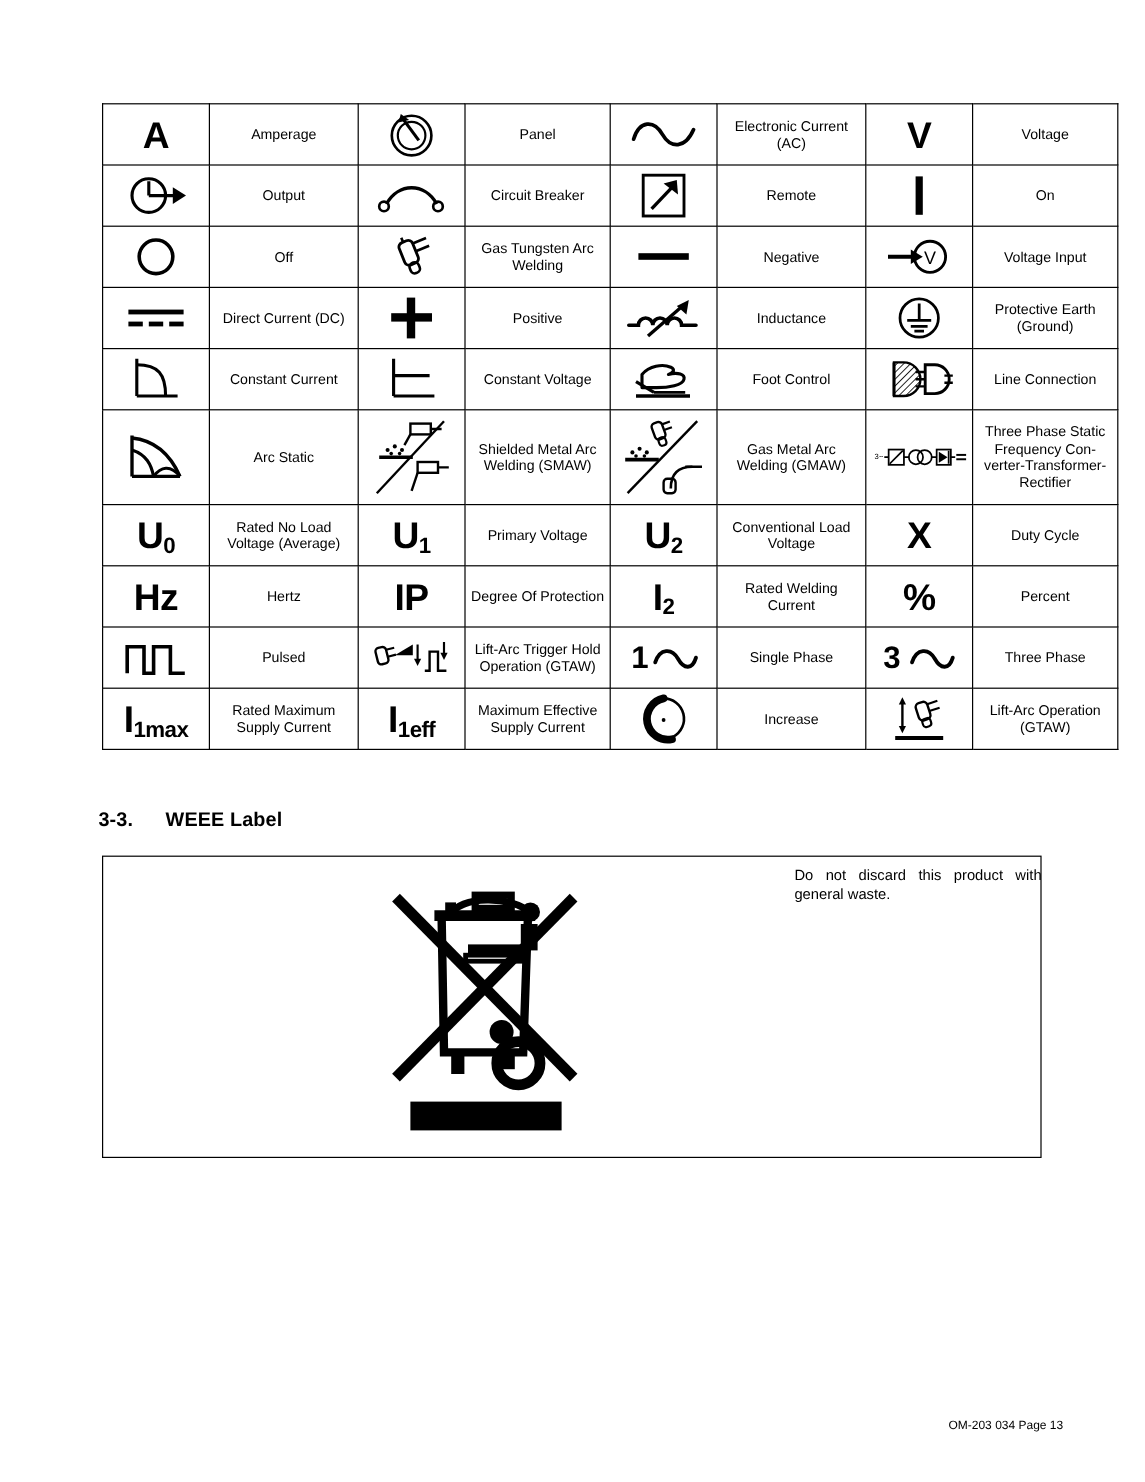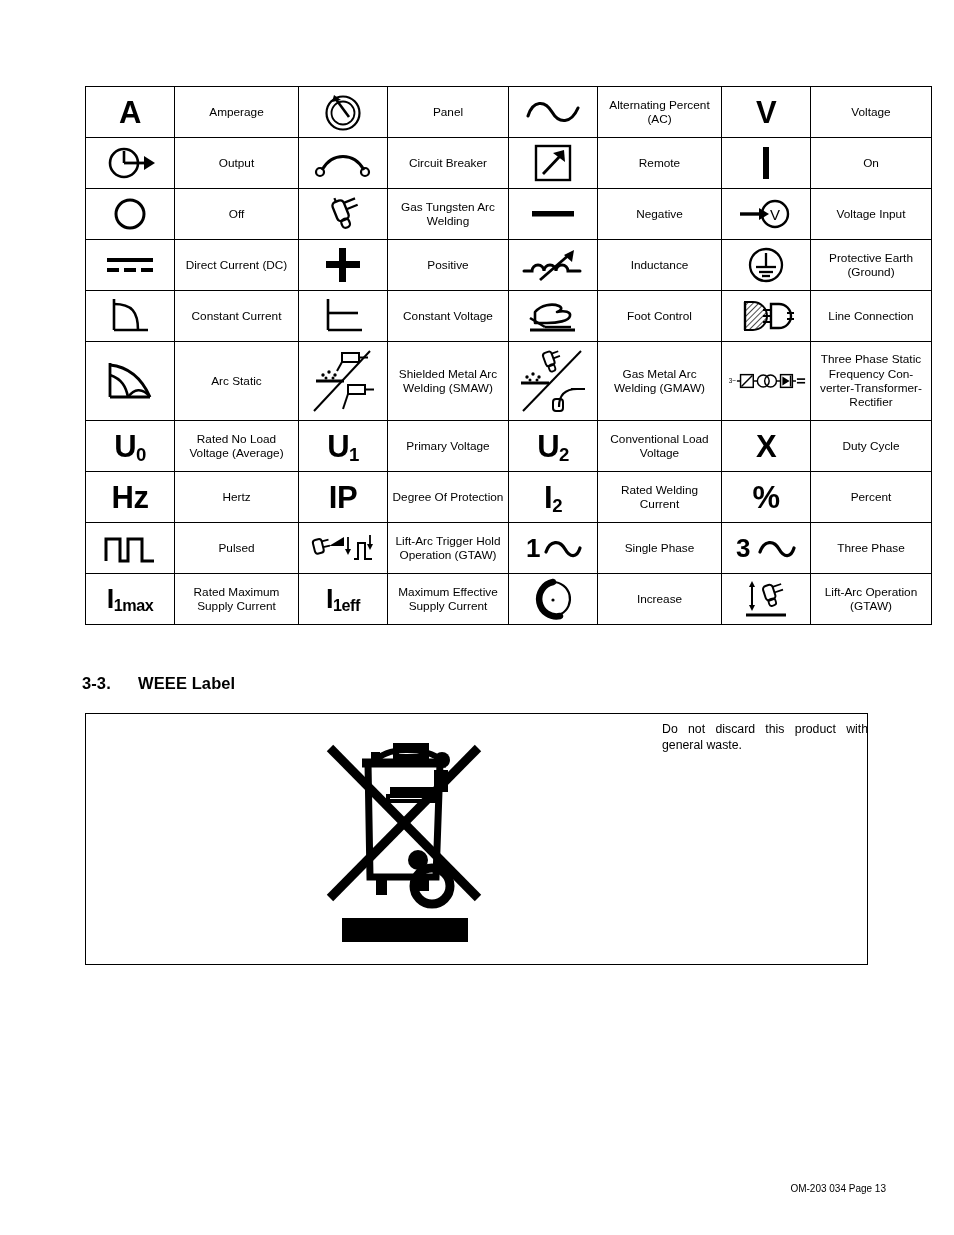--- a/index.html
+++ b/index.html
@@ -74,21 +74,21 @@
     line-height: 1;
     letter-spacing: -0.5px;
   }
   .glyph sub {
     font-size: 0.60em;
     vertical-align: baseline;
     position: relative;
     top: 0.22em;
     letter-spacing: -0.5px;
   }
-  .glyph.small { font-size: 27px; }
+  .glyph.small { font-size: 31px; }
 
   
   #weee-box {
     position: absolute;
     left: 85px;
     top: 713px;
     width: 783px;
     height: 252px;
     border: 1.4px solid #000;
     box-sizing: border-box;
@@ -151,21 +151,21 @@
       </td>
       <td class="def def-wide">Panel</td>
 
       <td class="sym">
         <div class="sym-box">
           <svg width="58" height="30" viewBox="0 0 58 30">
             <path d="M4 19 C 9 3, 21 3, 28 15 C 35 27, 47 27, 54 11" fill="none" stroke="#000" stroke-width="3.1" stroke-linecap="round"></path>
           </svg>
         </div>
       </td>
-      <td class="def">Alternating Percent (AC)</td>
+      <td class="def">Electronic Current (AC)</td>
 
       <td class="sym">
         <div class="sym-box">
               <span class="glyph">V</span>
             </div>
       </td>
       <td class="def def-wide">Voltage</td>
     </tr>
 
     <tr>

